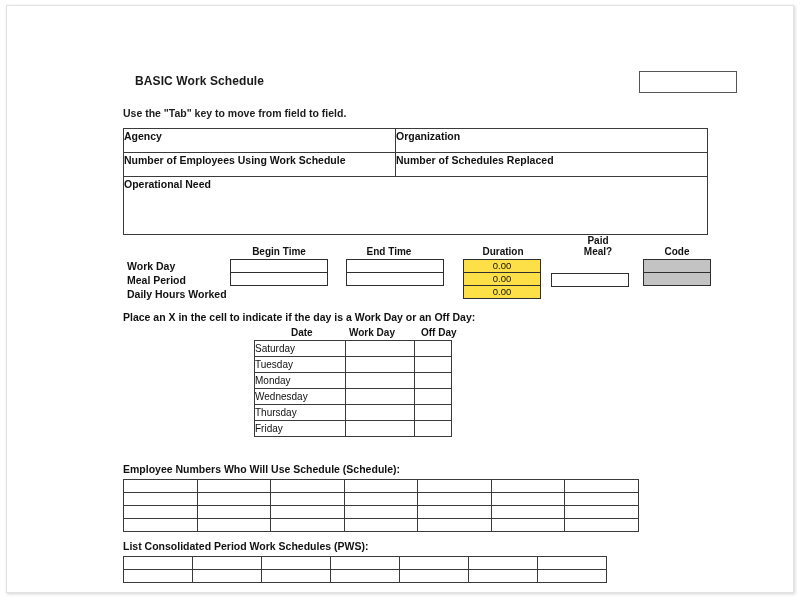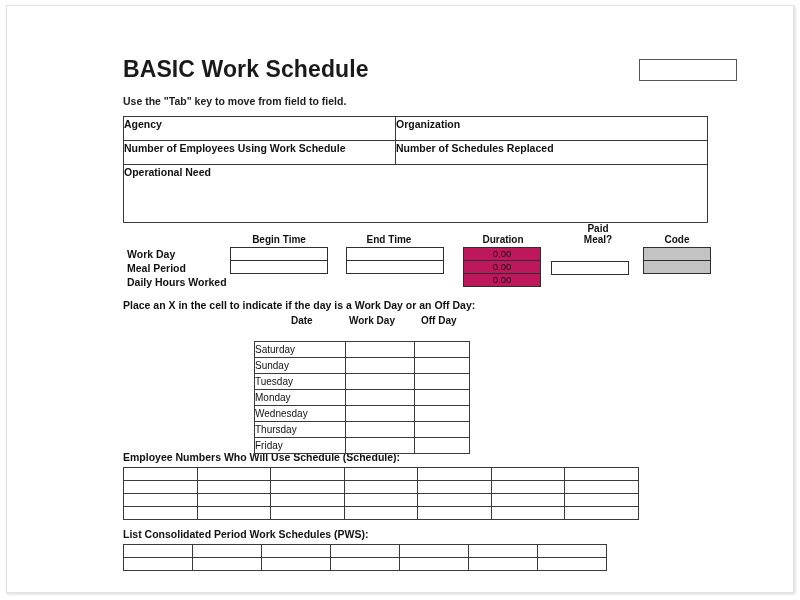--- a/index.html
+++ b/index.html
@@ -31,26 +31,26 @@
     top: 50px;
     width: 600px;
   }
 
   
   .header-row {
     position: relative;
     height: 34px;
   }
   .doc-title {
-    font-size: 23px;
+    font-size: 12px;
     font-weight: bold;
     color: #1a1a1a;
     letter-spacing: 0.1px;
     line-height: 26px;
-    margin: 0;
+    margin: 12px;
   }
   .corner-box {
     position: absolute;
     right: -14px;
     top: 3px;
     width: 98px;
     height: 22px;
     border: 1.4px solid #555;
     background: #fff;
   }
@@ -119,21 +119,21 @@
     border: 1.4px solid #2e2e2e;
     height: 13px;
     padding: 0;
     font-size: 9.5px;
     text-align: center;
     color: #111;
     line-height: 12px;
     background: #fff;
   }
   .cellstack td.dur {
-    background: #be185d;
+    background: #fde047;
   }
   .cellstack td.code {
     background: #c3c3c3;
   }
 
   
   .days-note {
     font-size: 10.5px;
     font-weight: bold;
     color: #111;
@@ -149,22 +149,21 @@
     position: absolute;
     font-size: 10px;
     font-weight: bold;
     color: #111;
     line-height: 12px;
   }
   .days-table {
     position: absolute;
     left: 131px;
     top: 13px;
-    width: 216px;
-    margin-top: 13px;
+    width: 198px;
   }
   .days-table td {
     height: 15px;
     font-size: 10px;
     color: #111;
     padding: 0 0 0 4px;
     line-height: 15px;
     white-space: nowrap;
   }
 
@@ -285,25 +284,20 @@
       <div class="days-head" style="left:298px; top:0;">Off Day</div>
 
       <table class="grid days-table">
         <tbody>
           <tr>
             <td style="width:91px">Saturday</td>
             <td style="width:69px"></td>
             <td></td>
           </tr>
           <tr>
-            <td>Sunday</td>
-            <td></td>
-            <td></td>
-          </tr>
-          <tr>
             <td>Tuesday</td>
             <td></td>
             <td></td>
           </tr>
           <tr>
             <td>Monday</td>
             <td></td>
             <td></td>
           </tr>
           <tr>

